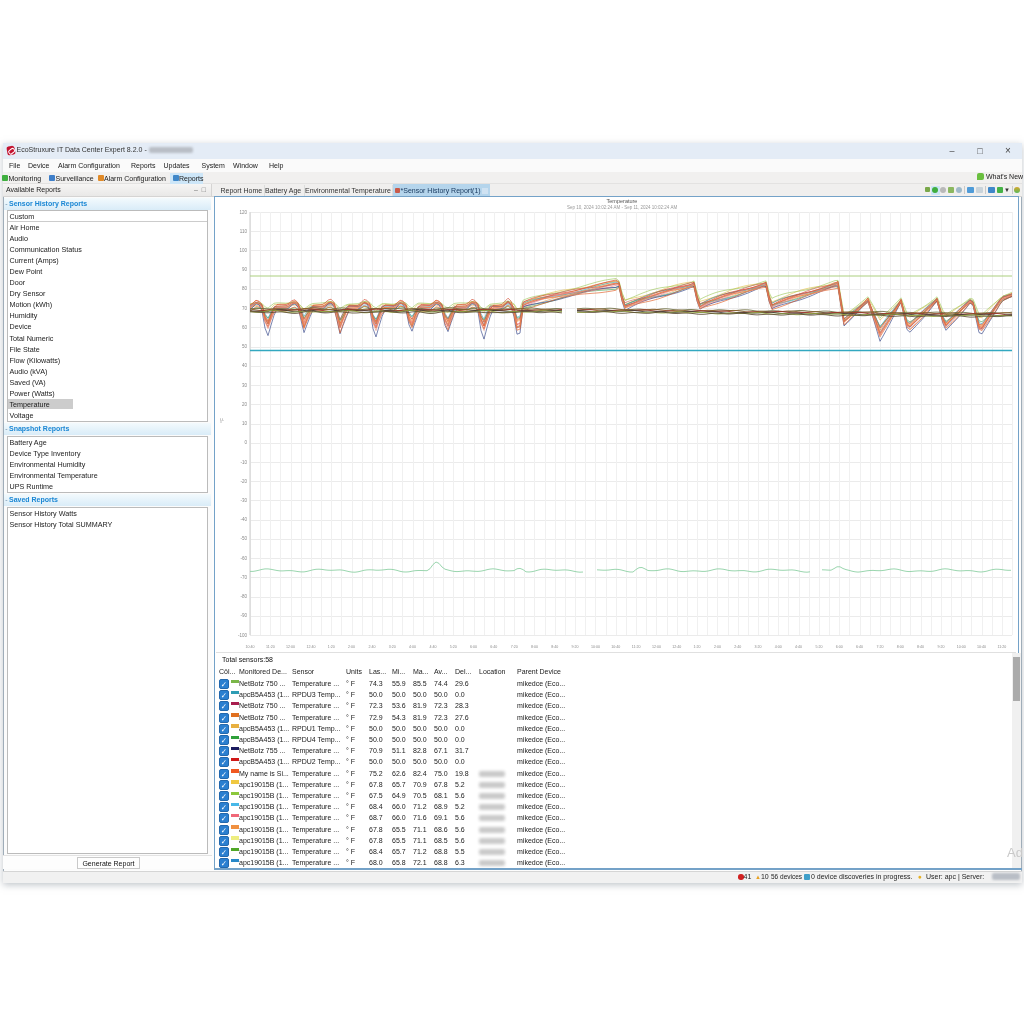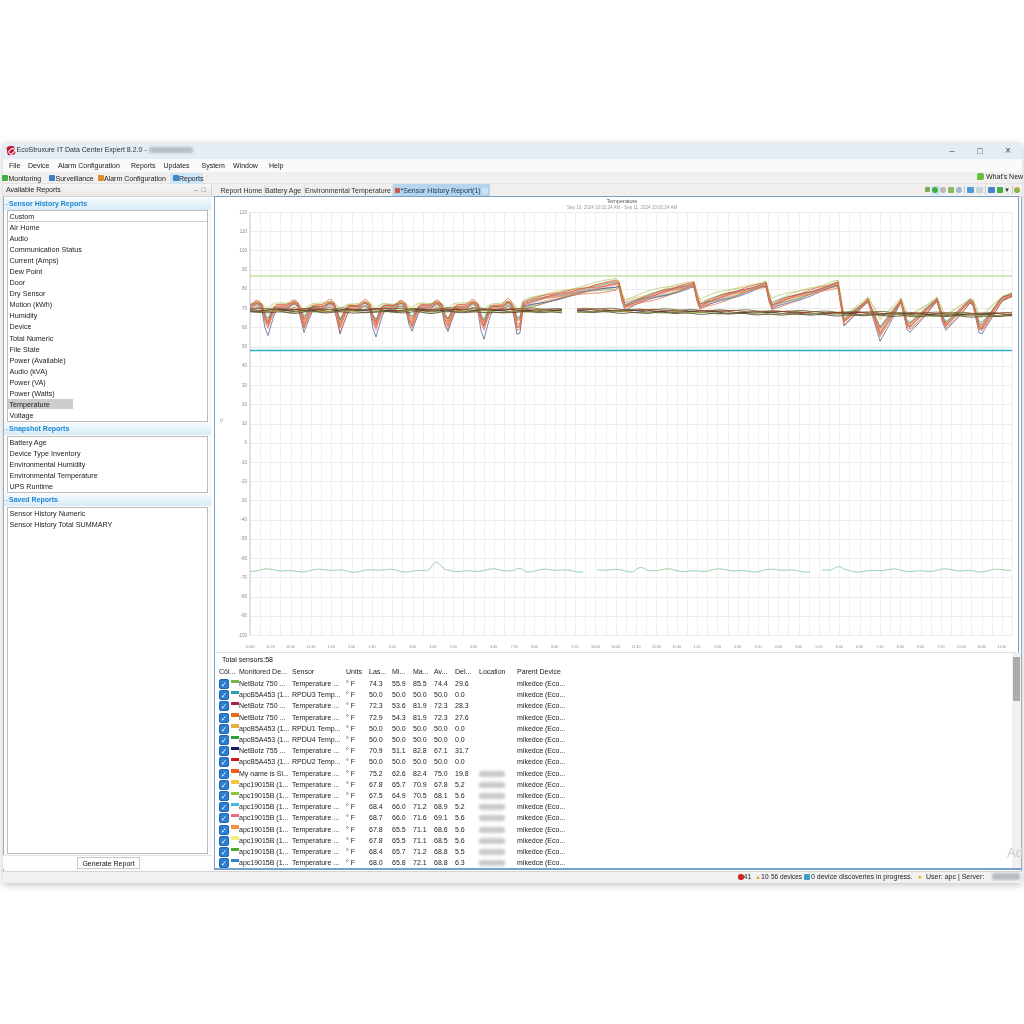--- a/index.html
+++ b/index.html
@@ -121,38 +121,38 @@
     <div class="li">Communication Status</div>
     <div class="li">Current (Amps)</div>
     <div class="li">Dew Point</div>
     <div class="li">Door</div>
     <div class="li">Dry Sensor</div>
     <div class="li">Motion (kWh)</div>
     <div class="li">Humidity</div>
     <div class="li">Device</div>
     <div class="li">Total Numeric</div>
     <div class="li">File State</div>
-    <div class="li">Power (Available)</div>
+    <div class="li">Flow (Kilowatts)</div>
     <div class="li">Audio (kVA)</div>
-    <div class="li">Power (VA)</div>
+    <div class="li">Saved (VA)</div>
     <div class="li">Power (Watts)</div>
     <div class="li"><span class="sel">Temperature</span></div>
     <div class="li">Voltage</div>
   </div>
 <div class="sechdr" style="top:423px"><i>-</i>Snapshot Reports</div>
 <div class="lbox" style="top:436px;height:57px">
     <div class="li">Battery Age</div>
     <div class="li">Device Type Inventory</div>
     <div class="li">Environmental Humidity</div>
     <div class="li">Environmental Temperature</div>
     <div class="li">UPS Runtime</div>
   </div>
 <div class="sechdr" style="top:494px"><i>-</i>Saved Reports</div>
 <div class="lbox" style="top:507px;height:347px">
-    <div class="li">Sensor History Numeric</div>
+    <div class="li">Sensor History Watts</div>
     <div class="li">Sensor History Total SUMMARY</div>
   </div>
 <div class="genbar">
     <span class="genbtn">Generate Report</span>
   </div>
 <div id="mainpane"></div>
 <svg width="801" height="453" viewBox="0 0 801 453" font-family="Liberation Sans, sans-serif" style="position:absolute;left:216px;top:198px">
     <path d="M34 14.5H796M34 33.5H796M34 52.5H796M34 72.5H796M34 91.5H796M34 110.5H796M34 129.5H796M34 149.5H796M34 168.5H796M34 187.5H796M34 206.5H796M34 226.5H796M34 245.5H796M34 264.5H796M34 283.5H796M34 302.5H796M34 322.5H796M34 341.5H796M34 360.5H796M34 379.5H796M34 399.5H796M34 418.5H796M34 437.5H796" stroke="#ebebeb" fill="none" stroke-width="1"></path>
     <path d="M34.5 14V437.1M44.5 14V437.1M54.5 14V437.1M64.5 14V437.1M75.5 14V437.1M85.5 14V437.1M95.5 14V437.1M105.5 14V437.1M115.5 14V437.1M125.5 14V437.1M136.5 14V437.1M146.5 14V437.1M156.5 14V437.1M166.5 14V437.1M176.5 14V437.1M186.5 14V437.1M197.5 14V437.1M207.5 14V437.1M217.5 14V437.1M227.5 14V437.1M237.5 14V437.1M247.5 14V437.1M258.5 14V437.1M268.5 14V437.1M278.5 14V437.1M288.5 14V437.1M298.5 14V437.1M308.5 14V437.1M318.5 14V437.1M329.5 14V437.1M339.5 14V437.1M349.5 14V437.1M359.5 14V437.1M369.5 14V437.1M379.5 14V437.1M390.5 14V437.1M400.5 14V437.1M410.5 14V437.1M420.5 14V437.1M430.5 14V437.1M440.5 14V437.1M451.5 14V437.1M461.5 14V437.1M471.5 14V437.1M481.5 14V437.1M491.5 14V437.1M501.5 14V437.1M512.5 14V437.1M522.5 14V437.1M532.5 14V437.1M542.5 14V437.1M552.5 14V437.1M562.5 14V437.1M572.5 14V437.1M583.5 14V437.1M593.5 14V437.1M603.5 14V437.1M613.5 14V437.1M623.5 14V437.1M633.5 14V437.1M644.5 14V437.1M654.5 14V437.1M664.5 14V437.1M674.5 14V437.1M684.5 14V437.1M694.5 14V437.1M705.5 14V437.1M715.5 14V437.1M725.5 14V437.1M735.5 14V437.1M745.5 14V437.1M755.5 14V437.1M766.5 14V437.1M776.5 14V437.1M786.5 14V437.1M796.5 14V437.1" stroke="#f0f0f0" fill="none" stroke-width="1"></path>
     <path d="M34 14.0V437.1" stroke="#cccccc" stroke-width="1"></path>

